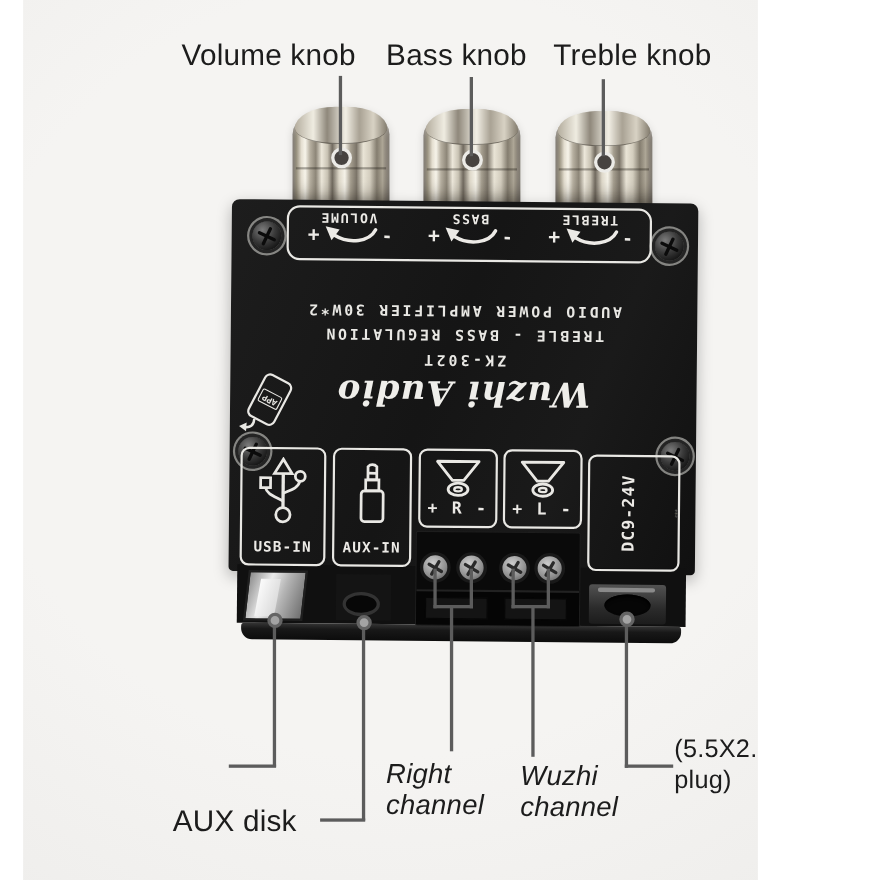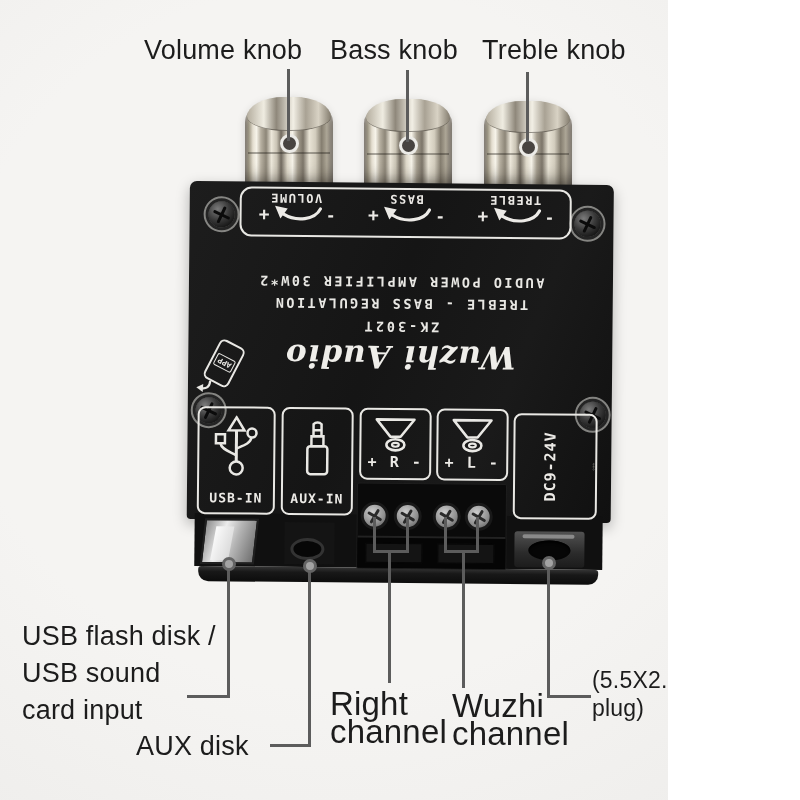--- a/index.html
+++ b/index.html
@@ -1,24 +1,25 @@
 <!DOCTYPE html>
 <html><head>
 <meta charset="utf-8">
 <style>
   html,body{margin:0;padding:0;}
   .stage{
     position:relative;width:668px;height:800px;overflow:hidden;
     background:radial-gradient(140% 110% at 50% 42%, #f5f4f2 40%, #eeedeb 70%, #e2e1df 100%);
     font-family:"Liberation Sans", sans-serif;
+    margin-left:21px;
   }
   
   .callout{position:absolute;color:#1c1c1c;font-weight:500;letter-spacing:.2px;}
   .c27{font-size:27px;line-height:37px;}
-  .c25{font-size:33px;line-height:28px;}
+  .c25{font-size:25px;line-height:28px;font-style:italic;}
   .power-sub{font-size:23px;line-height:28px;}
   
   .lv{position:absolute;width:3px;background:#5c5c5c;z-index:4;}
   .lh{position:absolute;height:3px;background:#5c5c5c;z-index:4;}
   .ldot{position:absolute;width:14px;height:14px;border-radius:50%;background:#a3a3a3;border:3px solid #646464;box-sizing:border-box;z-index:5;}
   
   .knob{position:absolute;width:88px;z-index:1;
     border-radius:46% 46% 12px 12px / 26% 26% 8px 8px;
     background:linear-gradient(90deg,#6e675e 0%,#9a937f 4%,#e6e0d2 9%,#f7f4ea 13%,#b7b0a1 18%,
       #8d8678 24%,#ece7da 30%,#c9c3b4 36%,#716a5f 41%,#ded8c9 48%,#f5f2e8 54%,#a59e8f 60%,
@@ -276,25 +277,20 @@
 
   <div class="lv" style="left:444px;top:517px;height:36px;"></div>
   <div class="lv" style="left:476px;top:517px;height:36px;"></div>
   <div class="lh" style="left:444px;top:550px;width:35px;"></div>
   <div class="lv" style="left:462px;top:552px;height:136px;"></div>
 
   <div class="ldot" style="left:542px;top:556px;"></div>
   <div class="lv" style="left:547px;top:559px;height:139px;"></div>
   <div class="lh" style="left:547px;top:695px;width:44px;"></div>
 
-  <div class="callout c27" style="left:22px;top:618px;">
-    <div>USB flash disk /</div>
-    <div>USB sound</div>
-    <div>card input</div>
-  </div>
 
   <div class="callout c27" style="left:136px;top:728px;">AUX disk</div>
 
   <div class="callout c25" style="left:330px;top:690px;">
     <div>Right</div>
     <div>channel</div>
   </div>
 
   <div class="callout c25" style="left:452px;top:692px;">
     <div>Wuzhi</div>

